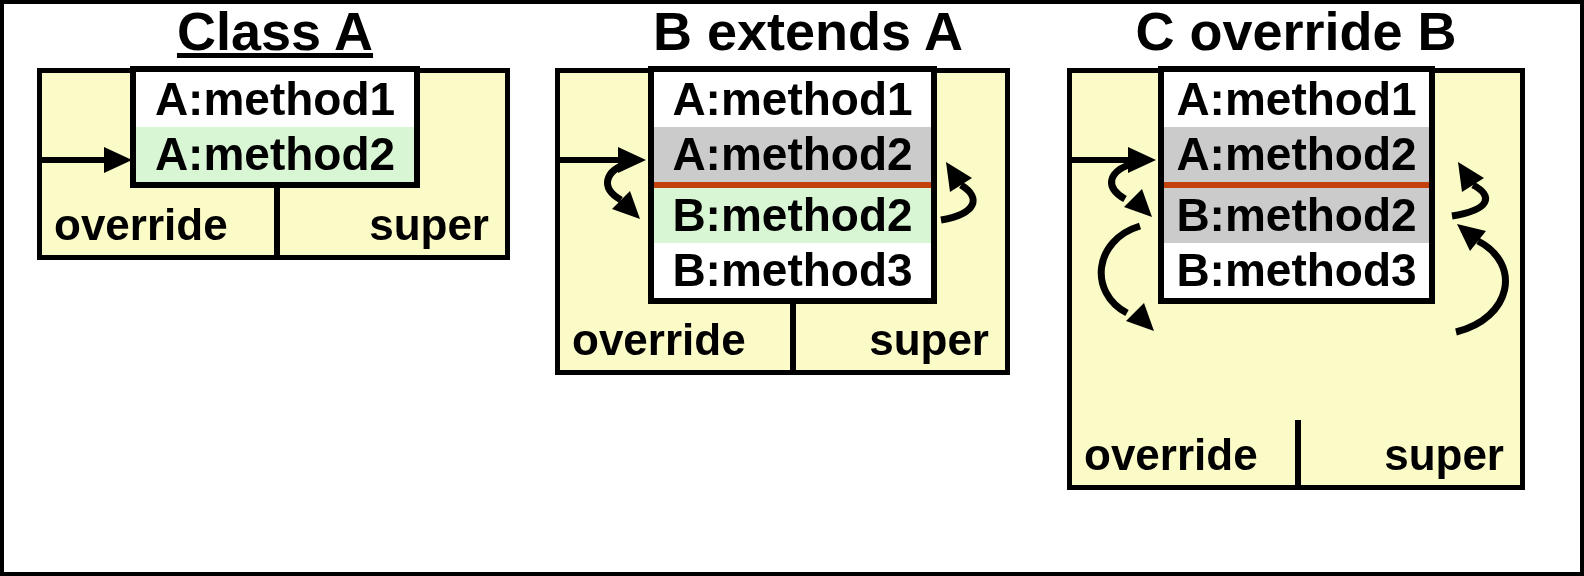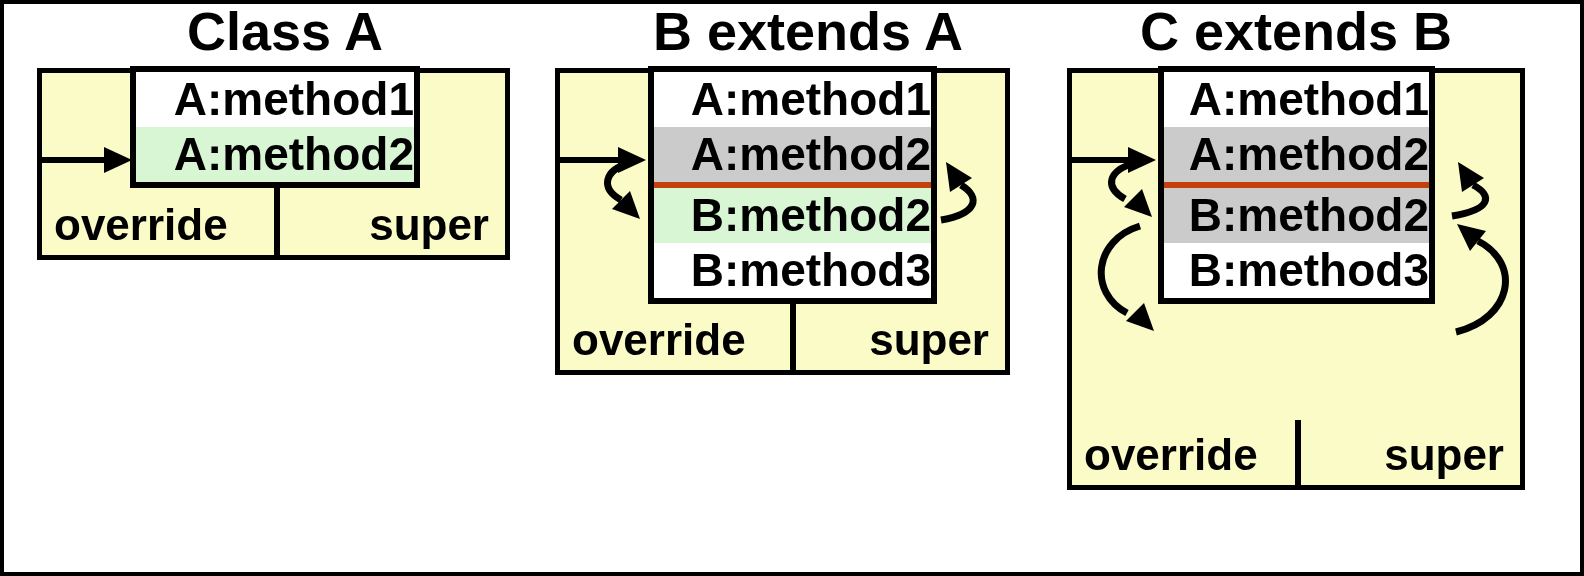--- a/index.html
+++ b/index.html
@@ -11,30 +11,30 @@
   .frame{position:absolute;left:0;top:0;right:0;bottom:0;border:4px solid #000;pointer-events:none;z-index:9;}
 
   
   .pbox{position:absolute;background:#FBFBC8;border:5px solid #000;box-sizing:border-box;z-index:1;}
   .pbox-a{left:37px;top:68px;width:473px;height:192px;}
   .pbox-b{left:555px;top:68px;width:455px;height:307px;}
   .pbox-c{left:1067px;top:68px;width:458px;height:422px;}
 
   
   .ptitle{position:absolute;top:2px;height:60px;line-height:58px;font-size:54px;text-align:center;z-index:3;white-space:nowrap;}
-  .ptitle-a{left:85px;width:400px;}
+  .ptitle-a{left:75px;width:400px;text-decoration:underline;}
   .ptitle-b{left:608px;width:400px;}
   .ptitle-c{left:1096px;width:400px;}
 
   
   .mtable{position:absolute;top:66px;background:#fff;border:6px solid #000;box-sizing:border-box;z-index:2;}
   .mtable-a{left:130px;width:290px;}
   .mtable-b{left:648px;width:289px;}
   .mtable-c{left:1158px;width:277px;}
-  .mrow{height:55px;line-height:55px;font-size:46px;text-align:right;white-space:nowrap;}
+  .mrow{height:55px;line-height:55px;font-size:46px;text-align:center;white-space:nowrap;}
   .st-normal{background:#FFFFFF;}
   .st-active{background:#D8F6D4;}
   .st-overridden{background:#CBCBCB;}
   .sep{border-top:6px solid #c2410c;}
 
   
   .vdiv{position:absolute;width:6px;background:#000;bottom:0;}
   .vdiv-a{left:232px;top:113px;}
   .vdiv-b{left:230px;top:231px;}
   .vdiv-c{left:223px;top:347px;}
@@ -48,21 +48,21 @@
   .arc{stroke:#000;stroke-width:7;fill:none;}
   .head{fill:#000;stroke:none;}
 </style>
 </head>
 <body>
 
 <div class="canvas">
 
   <div class="ptitle ptitle-a">Class A</div>
   <div class="ptitle ptitle-b">B extends A</div>
-  <div class="ptitle ptitle-c">C extends B</div>
+  <div class="ptitle ptitle-c">C override B</div>
 
   <div class="pbox pbox-a">
     <div class="vdiv vdiv-a"></div>
     <div class="lbl lbl-override">override</div>
     <div class="lbl lbl-super">super</div>
   </div>
 
   <div class="pbox pbox-b">
     <div class="vdiv vdiv-b"></div>
     <div class="lbl lbl-override">override</div>

